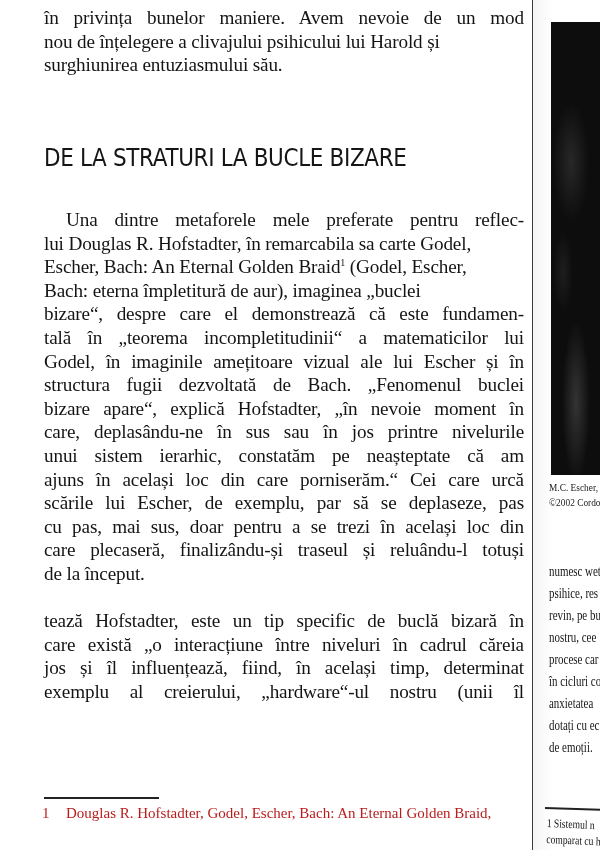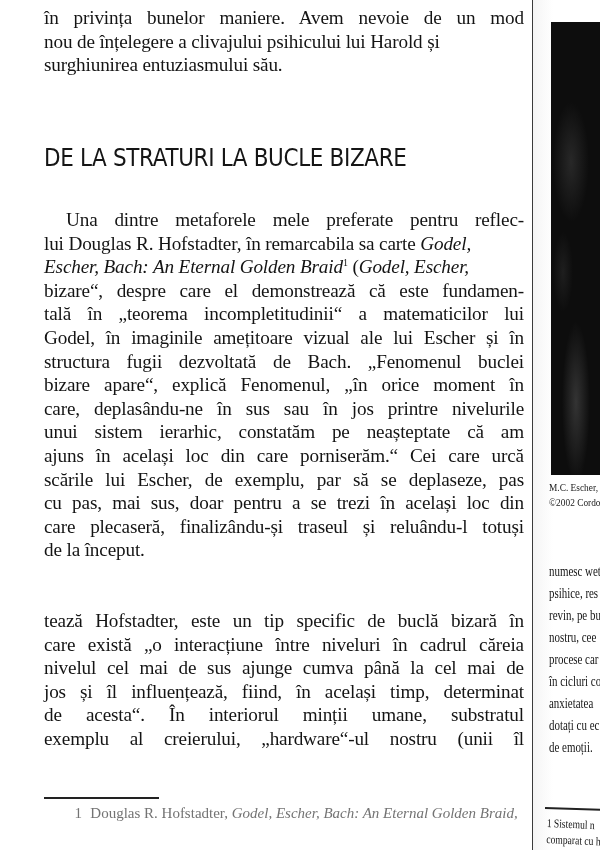--- a/index.html
+++ b/index.html
@@ -23,37 +23,37 @@
   }
   .body-text {
     position: absolute; left: 44px; width: 480px;
     font-family: "Liberation Serif", "DejaVu Serif", serif;
     font-size: 19.2px; line-height: 23.6px; letter-spacing: -0.15px;
     color: #141414;
   }
   .line { display: block; white-space: nowrap; height: 23.6px; }
   .line.justify { text-align: justify; text-align-last: justify; }
   .indent { padding-left: 22px; }
-  .it { font-style: italic; }
+  .it { }
   .sup { font-size: 10px; vertical-align: 7px; line-height: 0; }
   .heading {
     position: absolute; left: 44px; top: 143px;
     font-family: "DejaVu Sans", "Liberation Sans", sans-serif;
     font-size: 25px; font-weight: normal; letter-spacing: -0.4px;
     transform: scaleX(0.86); transform-origin: left center;
     color: #151515; white-space: nowrap;
   }
   .footnote-rule {
     position: absolute; left: 44px; top: 797px; width: 115px; height: 1.5px;
     background: #222;
   }
   .footnote {
     position: absolute; left: 42px; top: 804px; width: 500px;
     font-family: "Liberation Serif", "DejaVu Serif", serif;
-    font-size: 15px; line-height: 19px; color: #737373; text-align: center;
+    font-size: 15px; line-height: 19px; color: #b91c1c;
   }
   .fn-num { display: inline-block; width: 24px; }
   .image-block-fix {
     position: absolute; left: 18px; top: 22px; width: 60px; height: 453px;
     background:
       radial-gradient(ellipse 18px 60px at 20px 140px, rgba(90,90,90,0.35), transparent),
       radial-gradient(ellipse 14px 80px at 25px 380px, rgba(110,110,110,0.4), transparent),
       radial-gradient(ellipse 10px 40px at 12px 250px, rgba(70,70,70,0.3), transparent),
       #0d0d0d;
   }
@@ -91,40 +91,39 @@
     <span class="line">nou de înțelegere a clivajului psihicului lui Harold și</span>
     <span class="line">surghiunirea entuziasmului său.</span>
   </div>
 
   <div class="heading">DE LA STRATURI LA BUCLE BIZARE</div>
 
   <div class="body-text" style="top: 208px;">
     <span class="line justify indent">Una dintre metaforele mele preferate pentru reflec-</span>
     <span class="line"><span>lui Douglas R. Hofstadter, în remarcabila sa carte </span><span class="it">Godel,</span></span>
     <span class="line"><span class="it">Escher, Bach: An Eternal Golden Braid</span><span class="sup">1</span><span> (</span><span class="it">Godel, Escher,</span></span>
+    <span class="line"><span class="it">Bach:</span><span> eterna împletitură de aur), imaginea „buclei</span></span>
     <span class="line justify">bizare“, despre care el demonstrează că este fundamen-</span>
     <span class="line justify">tală în „teorema incompletitudinii“ a matematicilor lui</span>
     <span class="line justify">Godel, în imaginile amețitoare vizual ale lui Escher și în</span>
     <span class="line justify">structura fugii dezvoltată de Bach. „Fenomenul buclei</span>
-    <span class="line justify">bizare apare“, explică Fenomenul, „în orice moment în</span>
+    <span class="line justify">bizare apare“, explică Hofstadter, „în nevoie moment în</span>
     <span class="line justify">care, deplasându-ne în sus sau în jos printre nivelurile</span>
     <span class="line justify">unui sistem ierarhic, constatăm pe neașteptate că am</span>
     <span class="line justify">ajuns în același loc din care porniserăm.“ Cei care urcă</span>
     <span class="line justify">scările lui Escher, de exemplu, par să se deplaseze, pas</span>
     <span class="line justify">cu pas, mai sus, doar pentru a se trezi în același loc din</span>
     <span class="line justify">care plecaseră, finalizându-și traseul și reluându-l totuși</span>
     <span class="line">de la început.</span>
   </div>
 
   <div class="body-text" style="top: 609px;">
     <span class="line justify">tează Hofstadter, este un tip specific de buclă bizară în</span>
     <span class="line justify">care există „o interacțiune între niveluri în cadrul căreia</span>
-    <span class="line justify">nivelul cel mai de sus ajunge cumva până la cel mai de</span>
     <span class="line justify">jos și îl influențează, fiind, în același timp, determinat</span>
-    <span class="line justify">de acesta“. În interiorul minții umane, substratul</span>
     <span class="line justify">exemplu al creierului, „hardware“-ul nostru (unii îl</span>
   </div>
 
   <div class="footnote-rule"></div>
   <div class="footnote">
     <span class="fn-num">1</span><span>Douglas R. Hofstadter, </span><span class="it">Godel, Escher, Bach: An Eternal Golden Braid,</span><br>
   </div>
 </div>
 
 <div class="gutter-line"></div>

